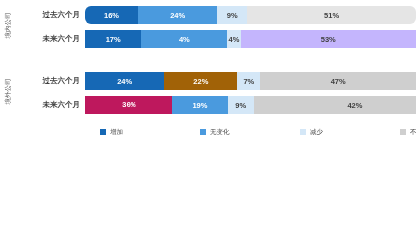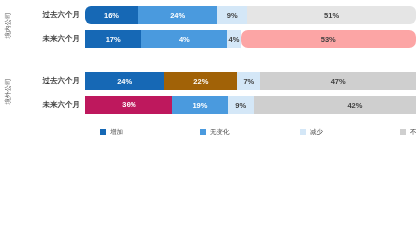--- a/index.html
+++ b/index.html
@@ -124,21 +124,21 @@
       <div class="bar-row" style="top: 6px; height: 18px; border-radius: 6px;">
         <div class="seg light-text" style="flex: 16 0 0px; background: rgb(22, 104, 181); color: rgb(255, 255, 255);">16%</div>
         <div class="seg light-text" style="flex: 24 0 0px; background: rgb(74, 154, 222); color: rgb(255, 255, 255);">24%</div>
         <div class="seg dark-text" style="flex: 9 0 0px; background: rgb(212, 231, 247); color: rgb(63, 63, 63);">9%</div>
         <div class="seg dark-text" style="flex: 51 0 0px; background: #e5e5e5; color: rgb(63, 63, 63);">51%</div>
       </div>
       <div class="bar-row" style="top: 30px; height: 18px; text-align: center;">
         <div class="seg light-text" style="flex: 17 0 0px; background: rgb(22, 104, 181); color: rgb(255, 255, 255);">17%</div>
         <div class="seg light-text" style="flex: 26 0 0px; background: rgb(74, 154, 222); color: rgb(255, 255, 255);">4%</div>
         <div class="seg dark-text" style="flex: 4 0 0px; background: rgb(212, 231, 247); color: rgb(63, 63, 63);">4%</div>
-        <div class="seg dark-text" style="flex: 53 0 0px; background: #fca5a5; color: rgb(63, 63, 63); border-radius: 7px;">53%</div>
+        <div class="seg dark-text" style="flex: 53 0 0px; background: #c4b5fd; color: rgb(63, 63, 63);">53%</div>
       </div>
       <div class="bar-row" style="top: 72px; height: 18px;">
         <div class="seg light-text" style="flex: 24 0 0px; background: rgb(22, 104, 181); color: rgb(255, 255, 255);">24%</div>
         <div class="seg light-text" style="flex: 22 0 0px; background: #a16207; color: rgb(255, 255, 255);">22%</div>
         <div class="seg dark-text" style="flex: 7 0 0px; background: rgb(212, 231, 247); color: rgb(63, 63, 63);">7%</div>
         <div class="seg dark-text" style="flex: 47 0 0px; background: rgb(207, 207, 207); color: rgb(63, 63, 63);">47%</div>
       </div>
       <div class="bar-row" style="top: 96px; height: 18px;">
         <div class="seg light-text" style="flex: 30 0 0px; background: #be185d; color: rgb(255, 255, 255); font-family: Liberation Mono, monospace;">30%</div>
         <div class="seg light-text" style="flex: 19 0 0px; background: rgb(74, 154, 222); color: rgb(255, 255, 255);">19%</div>

